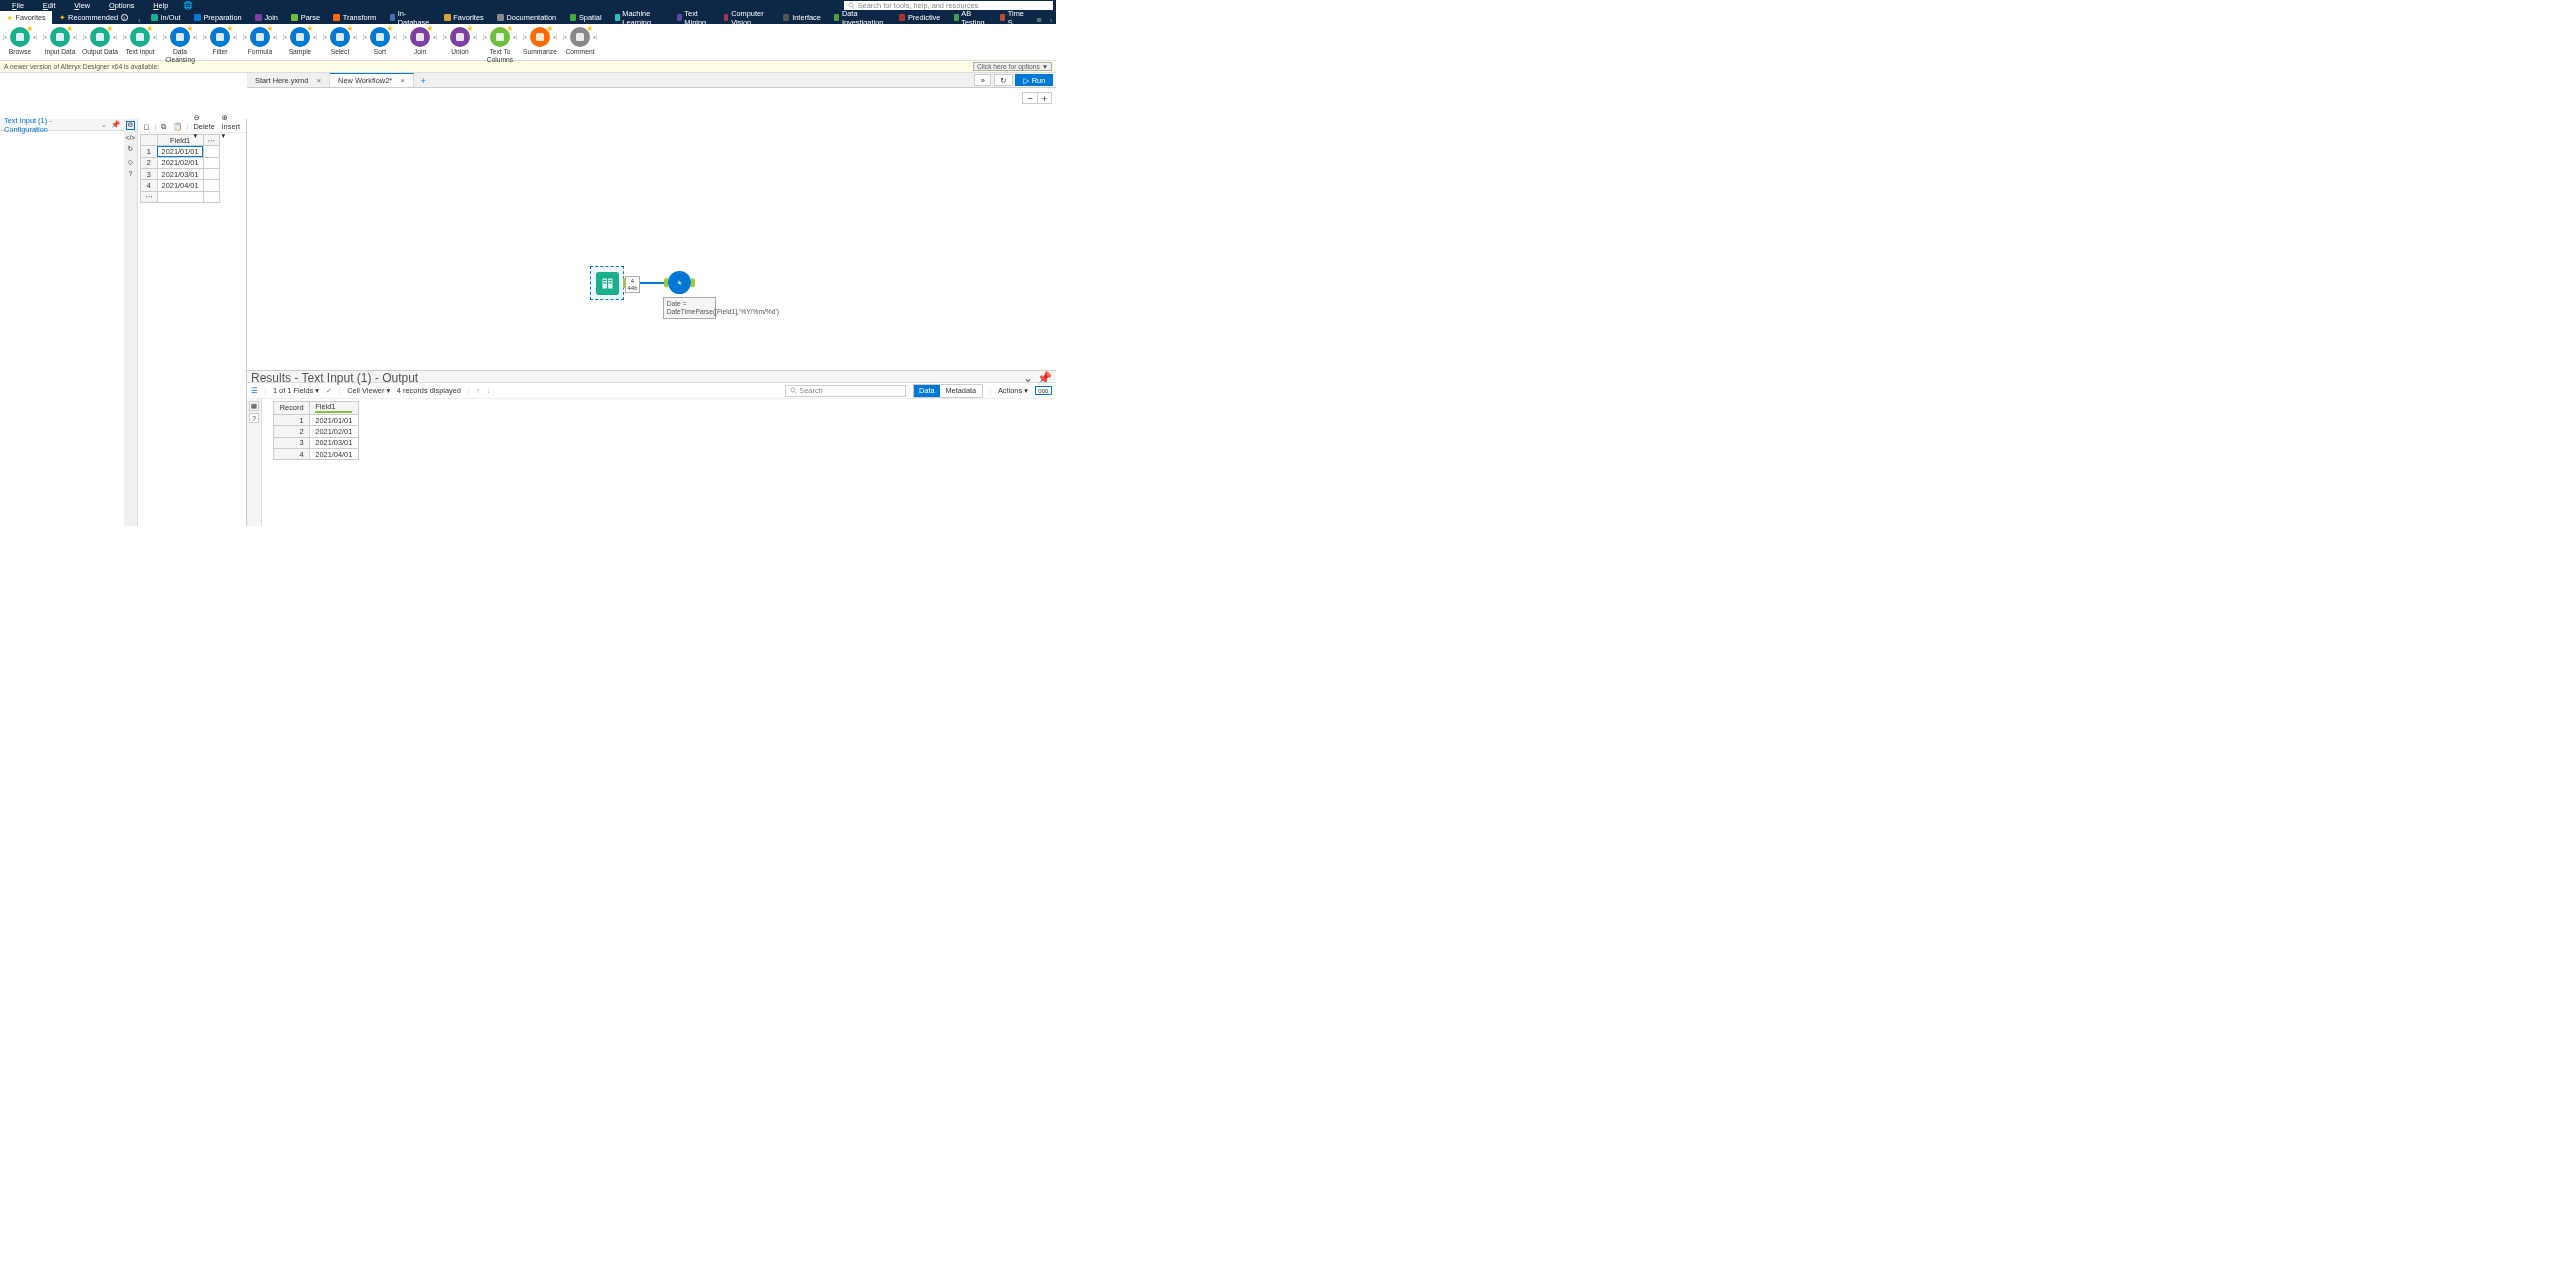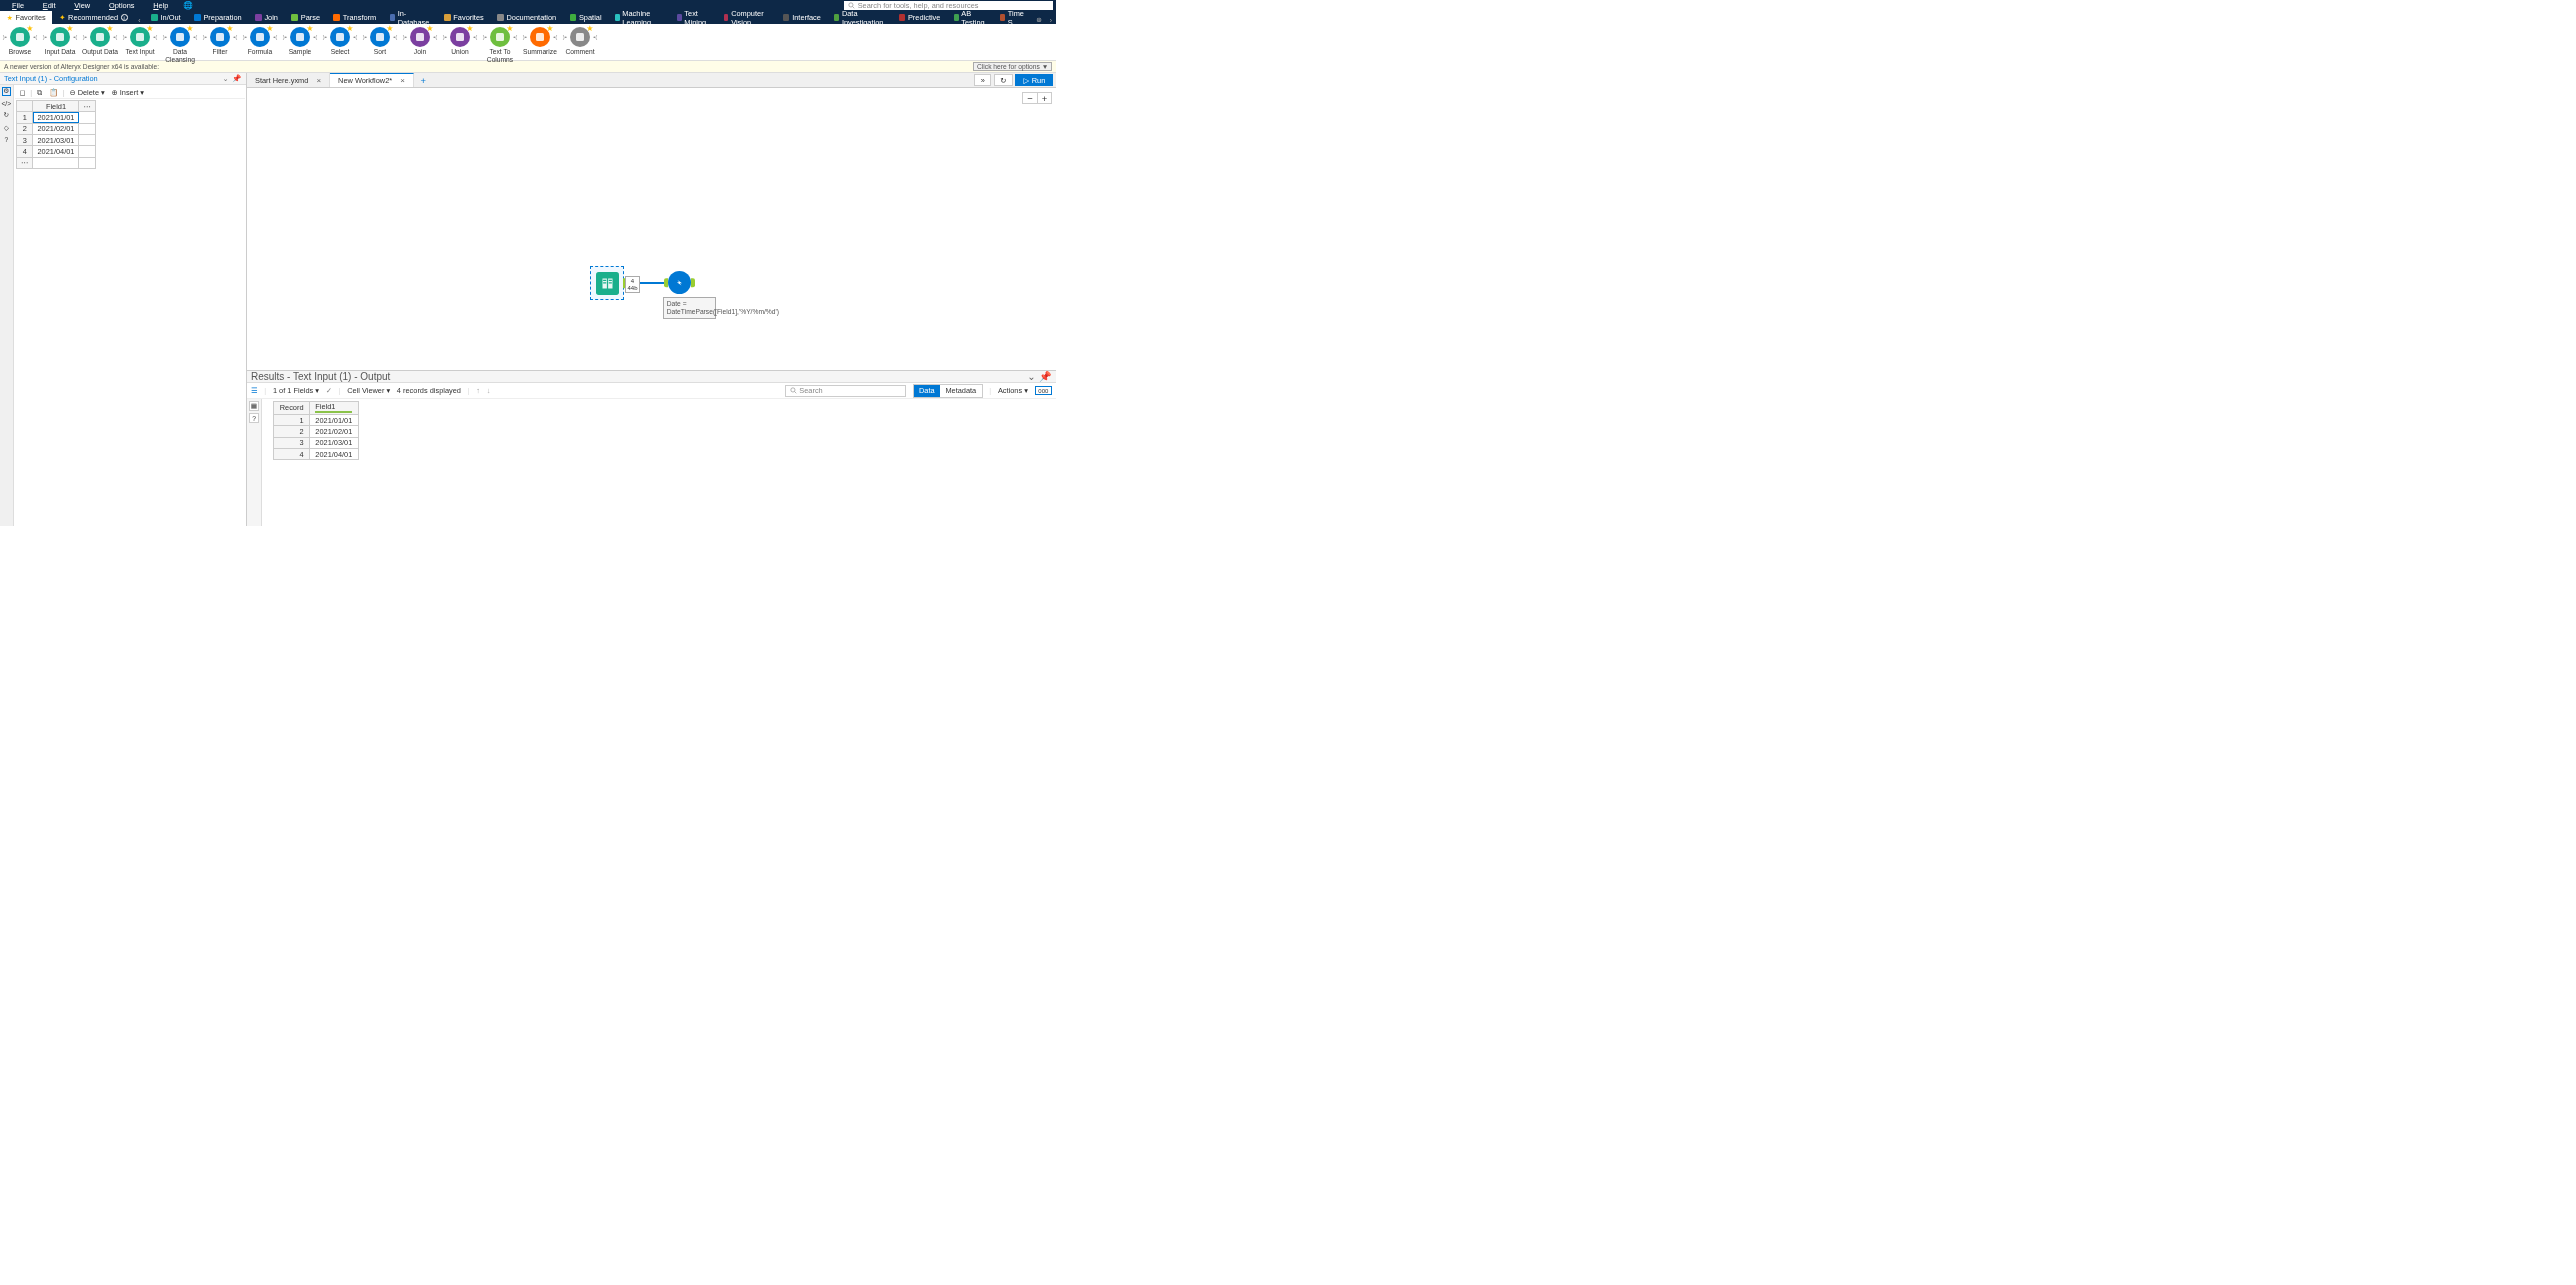--- a/index.html
+++ b/index.html
@@ -36,21 +36,21 @@
 
 
 .notify { background: #fffde8; height: 12px; display: flex; align-items: center; padding: 0 4px; font-size: 6.7px; color: #555; border-bottom: 0.7px solid #ddd; }
 .notify .spacer { flex: 1; }
 .notify .opt-btn { background: #f0f0f0; border: 0.7px solid #aaa; padding: 0 2.7px; font-size: 6.7px; cursor: pointer; }
 
 
 .main { display: flex; height: 453px; }
 
 
-.config { width: 247px; border-right: 0.7px solid #ccc; display: flex; flex-direction: column; }
+.config { width: 247px; border-right: 0.7px solid #ccc; display: flex; flex-direction: row; margin-top: 46px; }
 .config-head { height: 12px; background: #f5f5f5; border-bottom: 0.7px solid #ddd; display: flex; align-items: center; padding: 0 4px; font-size: 7.4px; color: #0078d4; }
 .config-head .spacer { flex: 1; }
 .config-head .ico { margin-left: 4px; color: #666; cursor: pointer; }
 .config-body { flex: 1; display: flex; }
 .config-side { width: 13.5px; background: #f0f0f0; border-right: 0.7px solid #ddd; display: flex; flex-direction: column; align-items: center; padding-top: 1.3px; gap: 2.7px; }
 .config-side .sico { width: 9.4px; height: 9.4px; display: flex; align-items: center; justify-content: center; font-size: 6.7px; cursor: pointer; border: 0.7px solid transparent; }
 .config-side .sico.active { border: 0.7px solid #0078d4; background: #e8f0fa; }
 .config-main { flex: 1; padding: 1.3px; }
 .config-toolbar { height: 12px; display: flex; align-items: center; gap: 2.7px; padding: 0 2.7px; border-bottom: 0.7px solid #eee; }
 .config-toolbar .tb-btn { font-size: 7.4px; color: #333; cursor: pointer; padding: 0 2px; }
@@ -92,21 +92,21 @@
 
 .node-formula { position: absolute; left: 421px; top: 183px; }
 .node-formula .nicon { width: 23px; height: 23px; background: #0078d4; border-radius: 50%; display: flex; align-items: center; justify-content: center; color: #fff; position: relative; }
 .node-formula .in-anchor { position: absolute; left: -4px; top: 50%; transform: translateY(-50%); width: 4px; height: 9.4px; background: #9acd32; border-radius: 2px 0 0 2px; }
 .node-formula .out-anchor { position: absolute; right: -4px; top: 50%; transform: translateY(-50%); width: 4px; height: 9.4px; background: #9acd32; border-radius: 0 2px 2px 0; }
 
 .node-annot { position: absolute; left: 416px; top: 209px; width: 53px; border: 0.7px solid #aaa; background: #f5f5f5; padding: 2px 2.7px; font-size: 6.7px; color: #555; line-height: 1.2; }
 
 
 .results { height: 156px; border-top: 0.7px solid #ccc; display: flex; flex-direction: column; background: #fff; }
-.results-head { height: 12px; background: #f5f5f5; border-bottom: 0.7px solid #ddd; display: flex; align-items: flex-end; padding: 0 4px; font-size: 10px; color: #555; }
+.results-head { height: 12px; background: #f5f5f5; border-bottom: 0.7px solid #ddd; display: flex; align-items: flex-start; padding: 0 4px; font-size: 12px; color: #555; }
 .results-head .spacer { flex: 1; }
 .results-head .ico { margin-left: 4px; color: #666; cursor: pointer; }
 .results-toolbar { height: 16px; border-bottom: 0.7px solid #eee; display: flex; align-items: center; padding: 0 4px; gap: 6.7px; font-size: 7.4px; }
 .results-toolbar .sep { color: #ddd; }
 .results-toolbar .spacer { flex: 1; }
 .results-toolbar .search { border: 0.7px solid #ccc; width: 121px; height: 12px; display: flex; align-items: center; padding: 0 4px; color: #888; gap: 2.7px; }
 .results-toolbar .toggle { display: flex; border: 0.7px solid #ccc; }
 .results-toolbar .toggle .tg { padding: 1.3px 5.4px; cursor: pointer; }
 .results-toolbar .toggle .tg.active { background: #0078d4; color: #fff; }
 .results-toolbar .actions-btn { cursor: pointer; }

